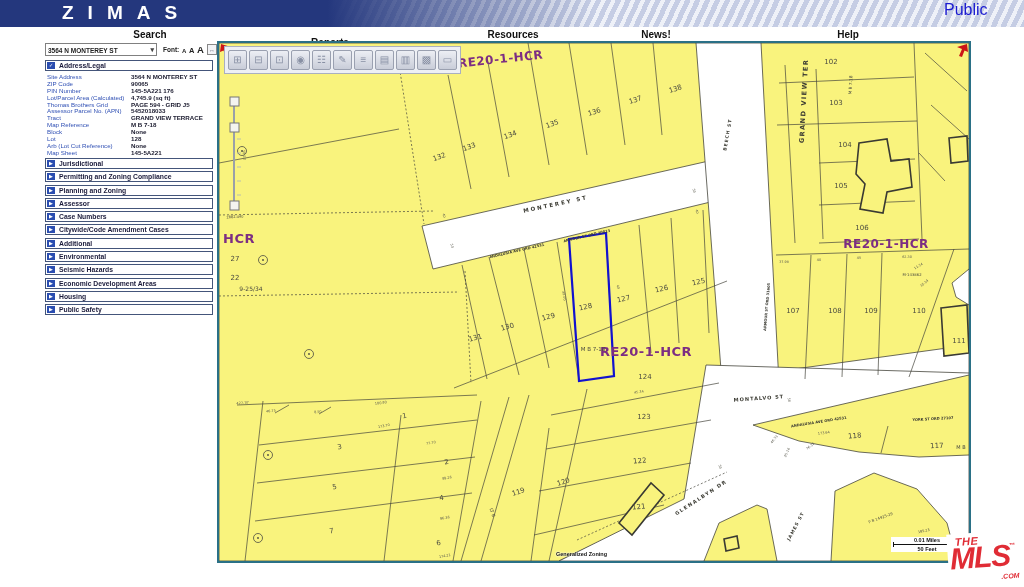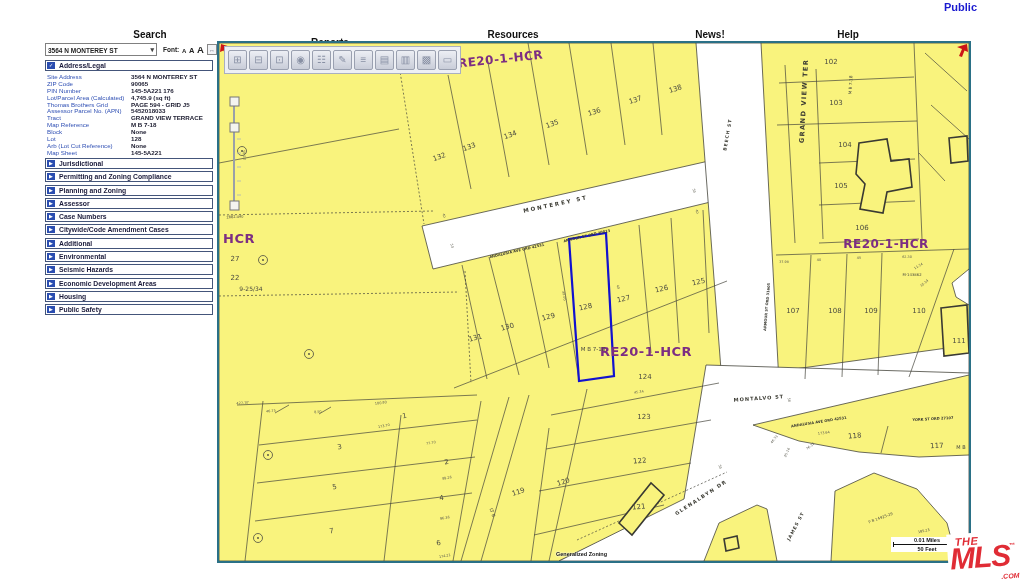--- a/index.html
+++ b/index.html
@@ -4,21 +4,21 @@
 <style>
   html,body{margin:0;padding:0;background:#fff;font-family:"Liberation Sans",sans-serif;}
   #app{position:relative;width:1024px;height:587px;overflow:hidden;background:#fff;}
   
   #banner{position:absolute;left:0;top:0;width:1024px;height:27px;
     background:
       linear-gradient(90deg,var(--banner) 0 32%, rgba(36,55,125,0) 58%),
       repeating-linear-gradient(115deg,#c5cde4 0 5px,#eef1f8 5px 9px),
       repeating-linear-gradient(23deg,#d2d8ea 0 13px,#e9edf6 13px 17px),#dfe4f0;}
   #zimas-title{position:absolute;left:62px;top:2px;color:#fff;font-size:19px;font-weight:bold;letter-spacing:14px;}
-  #public-link{position:absolute;left:944px;top:1px;color:#1b1bd0;font-size:11px;font-weight:bold;}
+  #public-link{position:absolute;left:944px;top:1px;color:#1b1bd0;font-size:16px;font-weight:normal;}
   
   #menubar{position:absolute;left:0;top:27px;width:1024px;height:25px;background:#fff;}
   .menu-item{position:absolute;top:2px;transform:translateX(-50%);font-size:10px;font-weight:bold;color:#111;cursor:pointer;}
   
   #sidebar{position:absolute;left:45px;top:42px;width:170px;}
   #search-row{position:relative;height:16px;}
   #search-select{position:absolute;left:0;top:1px;width:112px;height:13px;border:1px solid #808080;background:#fff;
      font-size:6.5px;font-weight:bold;color:#222;line-height:11px;padding:1px 2px;box-sizing:border-box;}
   #search-arrow{position:absolute;right:2px;top:0;font-size:7px;color:#444;}
   #font-label{position:absolute;left:118px;top:4px;font-size:6.5px;font-weight:bold;color:#222;}
@@ -63,27 +63,30 @@
   #mls-the{position:absolute;left:8px;top:2px;color:var(--logo-red);font-size:11px;font-weight:bold;font-style:italic;letter-spacing:0.5px;}
   #mls-mls{position:absolute;left:2px;top:8px;color:var(--logo-red);font-size:30px;font-weight:bold;font-style:italic;letter-spacing:-1px;}
   #mls-tm{position:absolute;left:62px;top:12px;color:var(--logo-red);font-size:6px;font-weight:bold;}
   #mls-com{position:absolute;left:52px;top:42px;color:var(--logo-red);font-size:7px;font-weight:bold;font-style:italic;}
 </style>
 </head>
 <body>
 
 <div id="app">
 
+  <div id="banner">
+    <div id="zimas-title">ZIMAS</div>
+  </div>
   <div id="public-link">Public</div>
 
   <div id="menubar">
       <div class="menu-item" style="left: 150px;">Search</div>
       <div class="menu-item" style="left: 330px; margin-top: 8px;">Reports</div>
       <div class="menu-item" style="left: 505px; margin-left: 8px;">Resources</div>
-      <div class="menu-item" style="left: 710px;">News!</div>
+      <div class="menu-item" style="left: 656px;">News!</div>
       <div class="menu-item" style="left: 848px;">Help</div>
     </div>
 
   <div id="sidebar">
     <div id="search-row">
       <div id="search-select">
         <span>3564 N MONTEREY ST</span>
         <span id="search-arrow">▾</span>
       </div>
       <span id="font-label">Font:</span>

